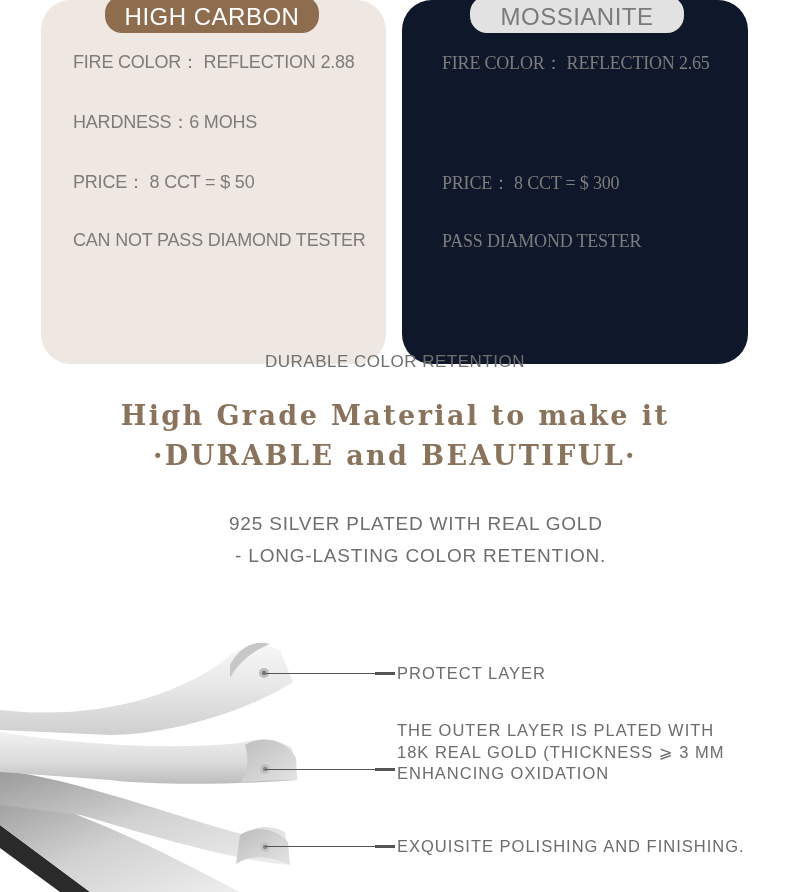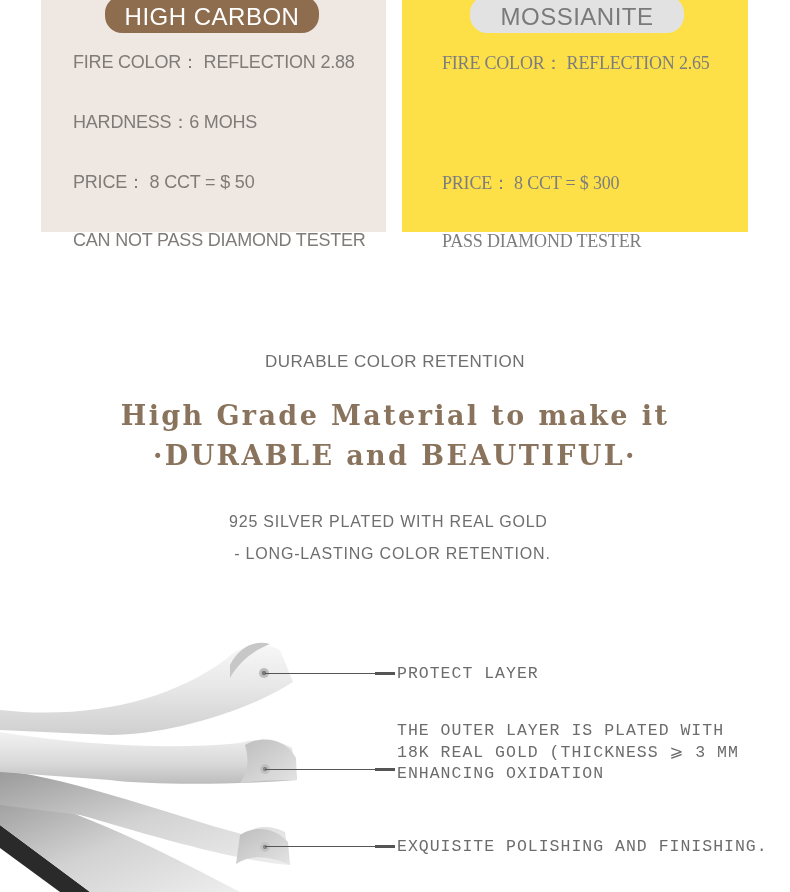--- a/index.html
+++ b/index.html
@@ -1,47 +1,47 @@
 <!DOCTYPE html>
 <html><head>
 <meta charset="utf-8">
 <style>
   * { box-sizing: border-box; margin: 0; padding: 0; }
   html, body { width: 790px; height: 892px; overflow: hidden; background: #ffffff; }
   body { position: relative; font-family: "Liberation Sans", "DejaVu Sans", sans-serif; color: #777; }
 
-  .panel { position: absolute; top: 0; height: 232px; }
+  .panel { position: absolute; top: 0; height: 364px; border-radius: 30px; }
   .panel.left { left: 41px; width: 345px; background: #efe7e1; }
-  .panel.right { left: 402px; width: 346px; background: #fde047; }
+  .panel.right { left: 402px; width: 346px; background: #0f172a; }
 
   .pill {
     position: absolute; top: 0; height: 33px; border-radius: 0 0 17px 17px;
     display: flex; align-items: center; justify-content: center;
     font-size: 24px; letter-spacing: 0.5px;
   }
   .panel.left .pill { left: 64px; width: 214px; background: #8e6c4e; color: #fff; border-radius: 17px; top: -4px; height: 37px; padding-top: 4px; }
   .panel.right .pill { left: 68px; width: 214px; background: #e2e2e2; color: #7a7a7a; border-radius: 17px; top: -4px; height: 37px; padding-top: 4px; }
 
   .spec { position: absolute; font-size: 18px; color: #7f7b78; white-space: nowrap; letter-spacing: -0.2px; }
   .panel.left .spec { left: 32px; }
   .panel.right .spec { left: 40px; color: #7d7d7d; font-family: Liberation Serif, serif; }
 
   .eyebrow { position: absolute; top: 352px; left: 0; width: 790px; text-align: center; font-size: 17px; color: #6f6f6f; letter-spacing: 0.5px; }
   .headline { position: absolute; left: 0; width: 800px; text-align: center; font-family: "DejaVu Serif", "Liberation Serif", serif; font-weight: bold; color: #8a735c; font-size: 27px; letter-spacing: 2.4px; }
   .headline.l1 { top: 400px; }
   .headline.l2 { top: 440px; }
 
-  .sub { position: absolute; font-size: 16px; color: #6e6e6e; letter-spacing: 0.8px; white-space: nowrap; }
+  .sub { position: absolute; font-size: 19px; color: #6e6e6e; letter-spacing: 0.8px; white-space: nowrap; }
 
   .graphic { position: absolute; left: 0; top: 620px; width: 320px; height: 272px; }
 
   .leader { position: absolute; height: 1px; background: #555; }
   .leader-cap { position: absolute; height: 3px; width: 20px; background: #555; }
 
-  .callout { position: absolute; font-size: 16.5px; color: #6c6c6c; letter-spacing: 1px; white-space: nowrap; line-height: 21.5px; font-family: Liberation Mono, monospace; }
+  .callout { position: absolute; font-size: 16.5px; color: #6c6c6c; letter-spacing: 1px; white-space: nowrap; line-height: 21.5px; }
 </style>
 </head>
 <body>
 
 <div class="panel left">
   <div class="pill">HIGH CARBON</div>
   <div class="spec" style="top:50px">FIRE COLOR： REFLECTION 2.88</div>
   <div class="spec" style="top:110px">HARDNESS：6   MOHS</div>
   <div class="spec" style="top:170px">PRICE： 8 CCT = $ 50</div>
   <div class="spec" style="top:230px">CAN NOT PASS DIAMOND TESTER</div>

